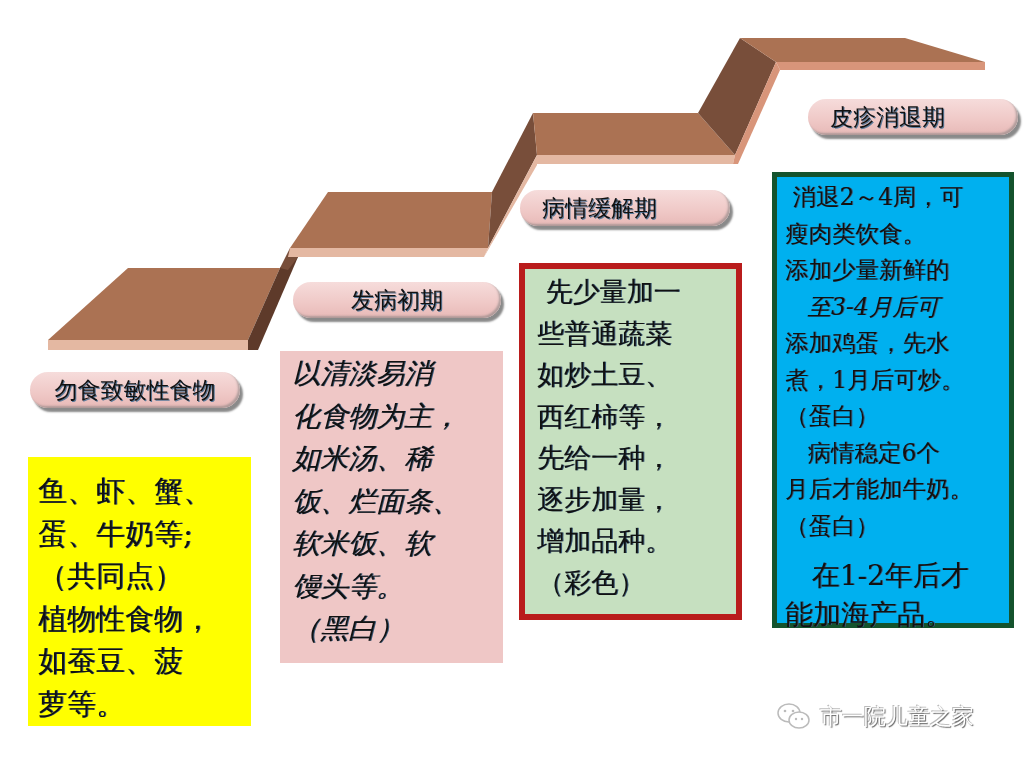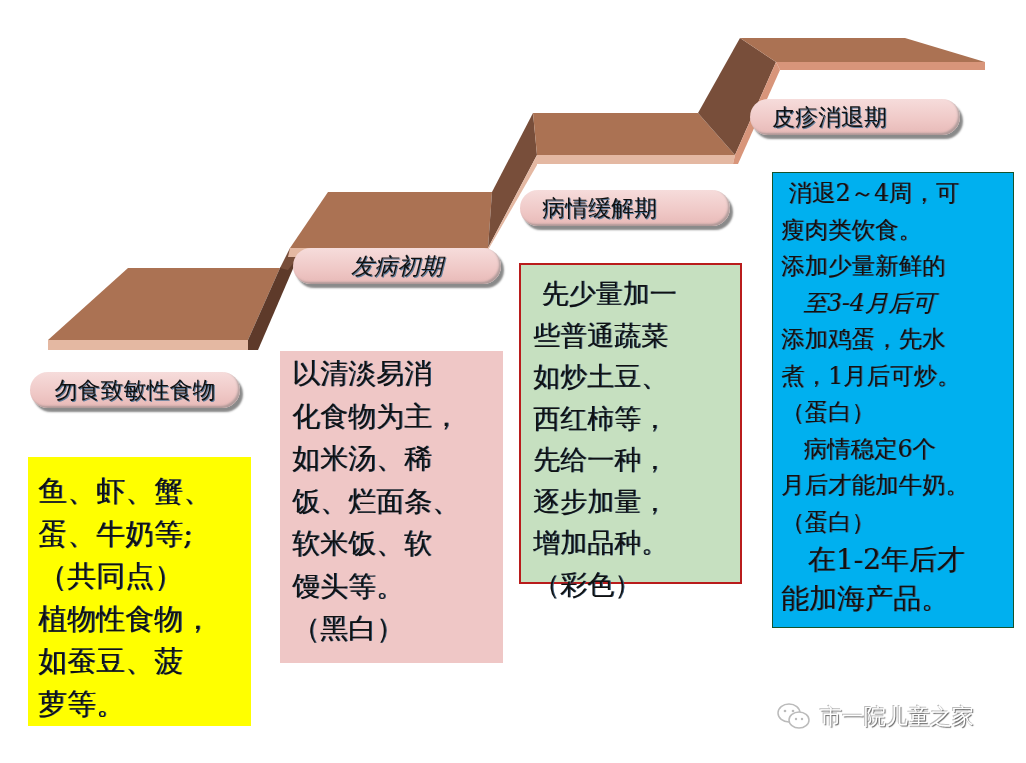--- a/index.html
+++ b/index.html
@@ -9,23 +9,23 @@
   .pill { position:absolute; height:36px; border-radius:18px;
           background:linear-gradient(#f6dcdb,#efc8c6 60%,#e7b9b7);
           box-shadow:3px 4px 2px #8a8a8a, inset -2px -2px 2px rgba(120,120,120,0.5);
           display:flex; align-items:center; justify-content:center;
           font-size:23px; color:#111; text-shadow:1px 1px 0 #5a7a9a; white-space:nowrap; }
   .box { position:absolute; box-sizing:border-box; color:#111;
          font-size:29px; line-height:42.5px; padding:6px 10px;
          text-shadow:1px 0 0 #3a5a7a; }
   .box .line { display:block; white-space:nowrap; }
   #box1 { left:28px; top:457px; width:223px; height:269px; background:#ffff00; padding-top:13px; }
-  #box2 { left:280px; top:351px; width:223px; height:312px; background:#efc7c6; padding:2px 12px; font-size:28px; }
-  #box3 { left:519px; top:263px; width:223px; height:321px; background:#c6e0c0; border:2px solid #b91c1c; font-size:27px; line-height:41.5px; padding:8px 12px; }
-  #box4 { left:772px; top:172px; width:242px; height:456px; background:#00b0ef; border:1px solid #14532d; font-size:23.5px; line-height:36.5px; padding:2px 8px; }
+  #box2 { left:280px; top:351px; width:223px; height:312px; background:#efc7c6; padding:2px 12px; font-size:28px;font-style:italic; }
+  #box3 { left:519px; top:263px; width:223px; height:357px; background:#c6e0c0; border:6px solid #b91c1c; font-size:27px; line-height:41.5px; padding:2px 12px; }
+  #box4 { left:772px; top:172px; width:242px; height:456px; background:#00b0ef; border:5px solid #14532d; font-size:23.5px; line-height:36.5px; padding:2px 8px; }
   #box4 .line.big { font-size:28px; line-height:39px; }
   #watermark { position:absolute; left:776px; top:702px; display:flex; align-items:flex-start; gap:8px;
                color:#ffffff; font-size:22px; font-family:"DejaVu Sans","Liberation Sans",sans-serif;
                text-shadow:1px 1px 1px #666, -1px -1px 0 #bbb; }
   #watermark svg { display:block; }
 </style>
 </head>
 <body>
 
 <svg id="stairs" viewBox="0 0 1026 763">
@@ -62,27 +62,27 @@
 
   <g>
     <polygon points="740,38 905,38 985,62 776,62" fill="#ab7253"></polygon>
     <polygon points="776,62 985,62 985,70 780,70" fill="#d8957a"></polygon>
   </g>
 </svg>
 
 <div class="pill" style="left:30px;top:372px;width:210px;">
   <span>勿食致敏性食物</span>
 </div>
-<div class="pill" style="left:293px;top:248px;width:208px;font-style:italic;">
+<div class="pill" style="left:293px;top:282px;width:208px;">
   <span>发病初期</span>
 </div>
 <div class="pill" style="left:520px;top:190px;width:210px;justify-content:flex-start;padding-left:22px;box-sizing:border-box;">
   <span>病情缓解期</span>
 </div>
-<div class="pill" style="left:750px;top:99px;width:210px;justify-content:flex-start;padding-left:22px;box-sizing:border-box;">
+<div class="pill" style="left:808px;top:99px;width:210px;justify-content:flex-start;padding-left:22px;box-sizing:border-box;">
   <span>皮疹消退期</span>
 </div>
 
 <div class="box" id="box1">
   <span class="line">鱼、虾、蟹、</span>
   <span class="line">蛋、牛奶等;</span>
   <span class="line">（共同点）</span>
   <span class="line">植物性食物，</span>
   <span class="line">如蚕豆、菠</span>
   <span class="line">萝等。</span>
@@ -113,21 +113,21 @@
   <span class="line" style="white-space:pre;"> 消退2～4周，可</span>
   <span class="line">瘦肉类饮食。</span>
   <span class="line">添加少量新鲜的</span>
   <span class="line" style="white-space:pre;font-style:italic;">   至3-4月后可</span>
   <span class="line">添加鸡蛋，先水</span>
   <span class="line">煮，1月后可炒。</span>
   <span class="line">（蛋白）</span>
   <span class="line" style="white-space:pre;">   病情稳定6个</span>
   <span class="line">月后才能加牛奶。</span>
   <span class="line">（蛋白）</span>
-  <span class="line big" style="white-space:pre;">   在1-2年后才</span>
+  <span class="line big" style="white-space:pre;margin-top:12px;">   在1-2年后才</span>
   <span class="line big">能加海产品。</span>
 </div>
 
 <div id="watermark">
   <svg width="36" height="30" viewBox="0 0 36 30">
     <ellipse cx="13" cy="11" rx="11" ry="9" fill="none" stroke="#bbb" stroke-width="1.5"></ellipse>
     <circle cx="9" cy="9" r="1.3" fill="#bbb"></circle>
     <circle cx="17" cy="9" r="1.3" fill="#bbb"></circle>
     <ellipse cx="23" cy="18" rx="10" ry="8" fill="#fff" stroke="#bbb" stroke-width="1.5"></ellipse>
     <circle cx="20" cy="17" r="1.2" fill="#bbb"></circle>

